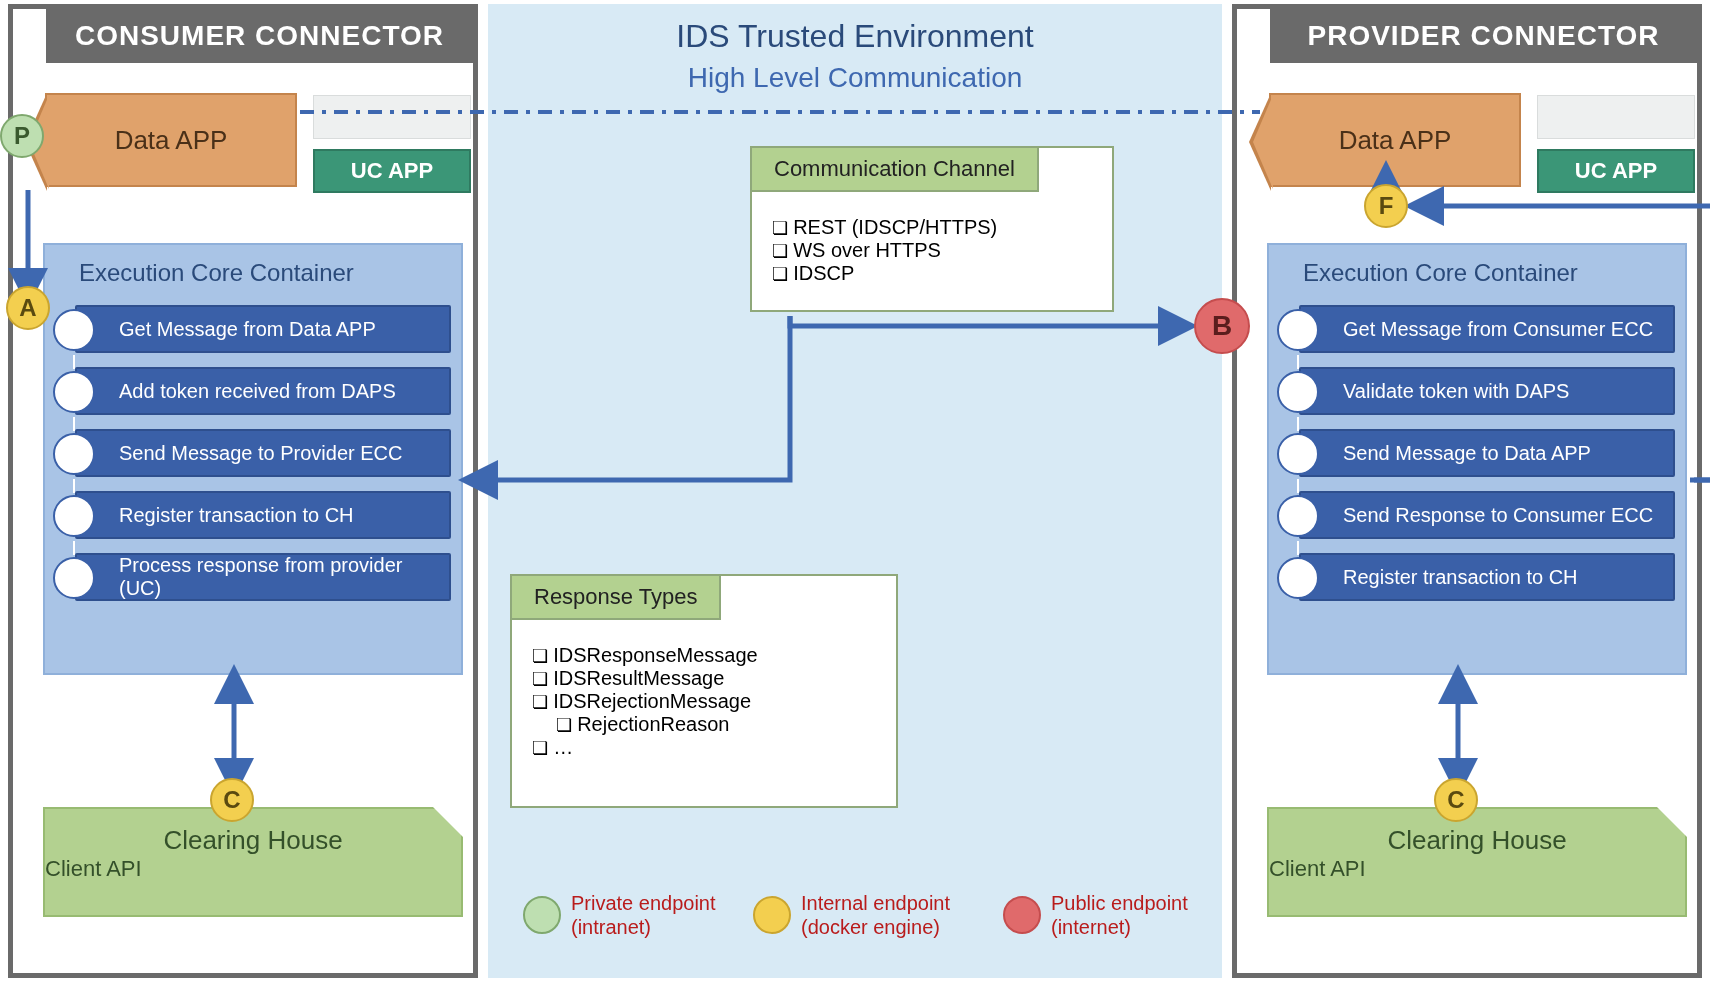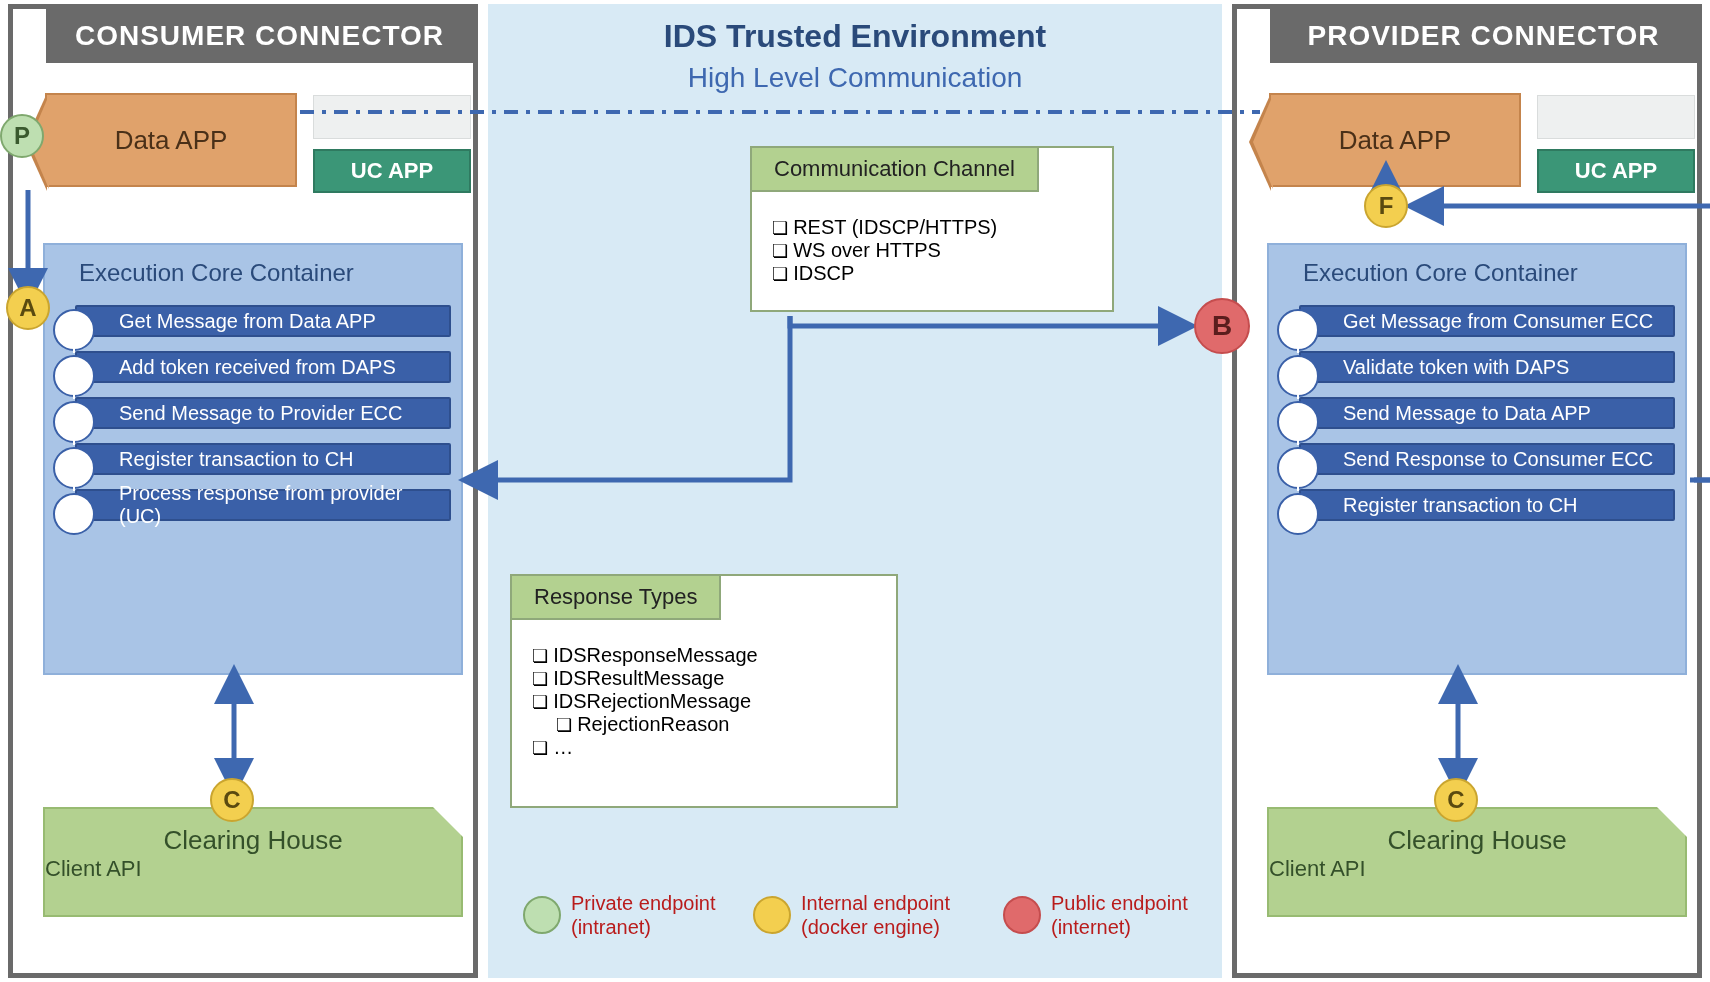--- a/index.html
+++ b/index.html
@@ -23,21 +23,21 @@
     position: absolute;
     top: 4px;
     left: 488px;
     width: 734px;
     height: 974px;
     background: #d8eaf5;
   }
   .env-title {
     position: absolute; top: 14px; left: 0; width: 100%;
     text-align: center;
-    font-size: 32px; font-weight: 700; color: #2a4a7a;
+    font-size: 32px; font-weight: 400; color: #2a4a7a;
   }
   .env-sub {
     position: absolute; top: 58px; left: 0; width: 100%;
     text-align: center;
     font-size: 28px; color: #3e68b0;
   }
   .connector {
     position: absolute;
     top: 4px;
     width: 470px;
@@ -112,21 +112,21 @@
     padding: 14px 10px 10px 30px;
   }
   .ecc-title {
     color: #2a4a7a;
     font-size: 24px;
     margin-bottom: 18px;
     margin-left: 4px;
   }
   .step {
     position: relative;
-    height: 32px;
+    height: 48px;
     margin-bottom: 14px;
     background: #3a60a8;
     border: 2px solid #2e4f8e;
     border-radius: 2px;
     color: #fff;
     font-size: 20px;
     display: flex; align-items: center;
     padding-left: 42px;
   }
   .step .dot {

